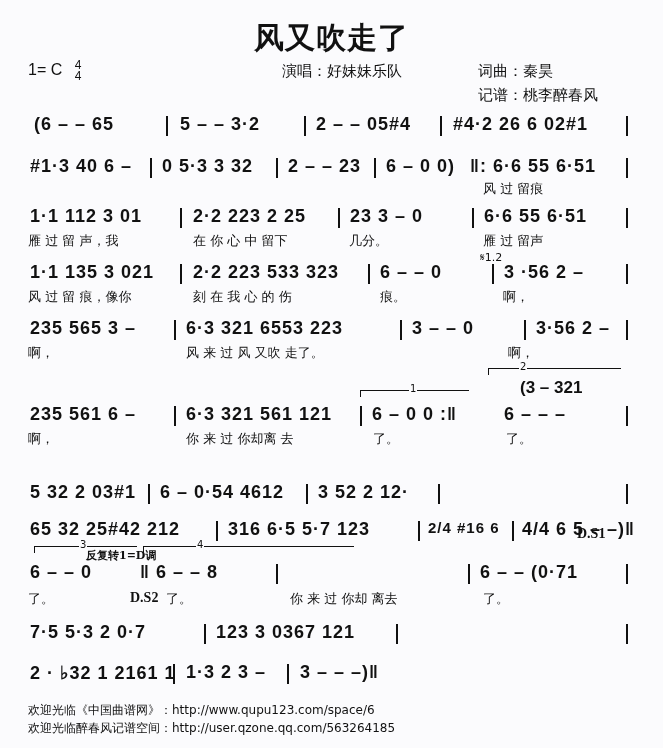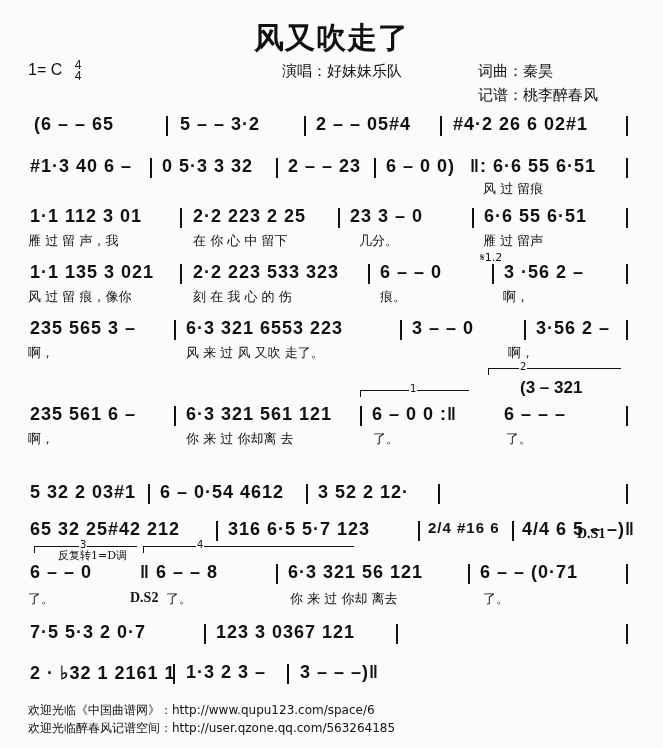--- a/index.html
+++ b/index.html
@@ -66,21 +66,21 @@
   <span class="m" style="left:165px">2·2 223 2  25</span>
   <span class="bar" style="left:310px"></span>
   <span class="m" style="left:322px">23   3   –   0</span>
   <span class="bar" style="left:444px"></span>
   <span class="m" style="left:456px">6·6 55 6·51</span>
   <span class="bar" style="left:598px"></span>
 </div>
 <div class="lyr" style="top:232px;">
   <span style="left:0px">雁 过  留   声，我</span>
   <span style="left:165px">在 你  心  中 留下</span>
-  <span style="left:331px">几分。</span>
+  <span style="left:321px">几分。</span>
   <span style="left:455px">雁 过  留声</span>
 </div>
 
 <div class="abs" style="left:480px;top:251px;font-size:11px;">𝄋1.2</div>
 <div class="row" style="top:262px;">
   <span class="m" style="left:2px">1·1 135 3 021</span>
   <span class="bar" style="left:152px"></span>
   <span class="m" style="left:165px">2·2 223 533 323</span>
   <span class="bar" style="left:340px"></span>
   <span class="m" style="left:352px">6  –  –  0</span>
@@ -151,29 +151,28 @@
   <span class="bar" style="left:390px"></span>
   <span class="m" style="left:400px;font-size:15px">2/4 #16 6</span>
   <span class="bar" style="left:484px"></span>
   <span class="m" style="left:494px;font-size:18px">4/4 6 5  –  –)‖</span>
 </div>
 <div class="abs dsl" style="left:577px;top:526px;">D.S1</div>
 
 <div class="bracket" style="left:34px;top:546px;width:102px;">
     <span class="n" style="left:44px">3</span>
   </div>
-<div class="abs" style="left:58px;top:548px;font-size:11px;font-family:'DejaVu Serif',serif;">反复转1=D调</div>
+<div class="abs" style="left:86px;top:548px;font-size:11px;font-family:'DejaVu Serif',serif;font-weight:bold;">反复转1=D调</div>
 <div class="bracket" style="left:143px;top:546px;width:210px;border-top:1px solid #111;">
     <span class="n" style="left:52px">4</span>
   </div>
 <div class="row" style="top:562px;">
   <span class="m" style="left:2px">6  –  –  0</span>
   <span class="m" style="left:112px">‖ 6  –  –  8</span>
   <span class="bar" style="left:248px"></span>
-  <span class="m" style="left:260px">6·3 321  56  121</span>
   <span class="bar" style="left:440px"></span>
   <span class="m" style="left:452px">6  –  – (0·71</span>
   <span class="bar" style="left:598px"></span>
 </div>
 <div class="abs dsl" style="left:130px;top:590px;">D.S2</div>
 <div class="lyr" style="top:590px;">
   <span style="left:0px">了。</span>
   <span style="left:138px">了。</span>
   <span style="left:262px">你 来  过   你却  离去</span>
   <span style="left:455px">了。</span>

